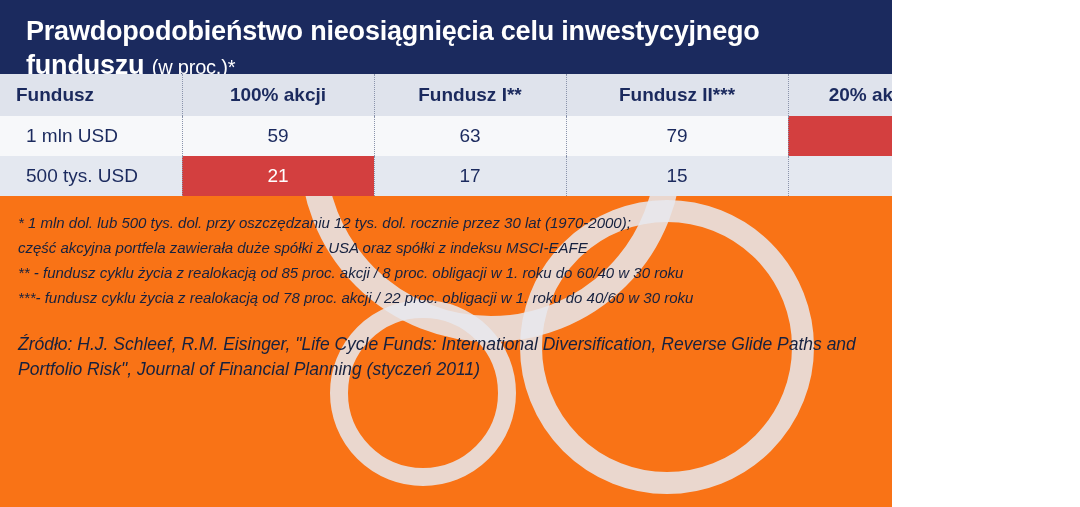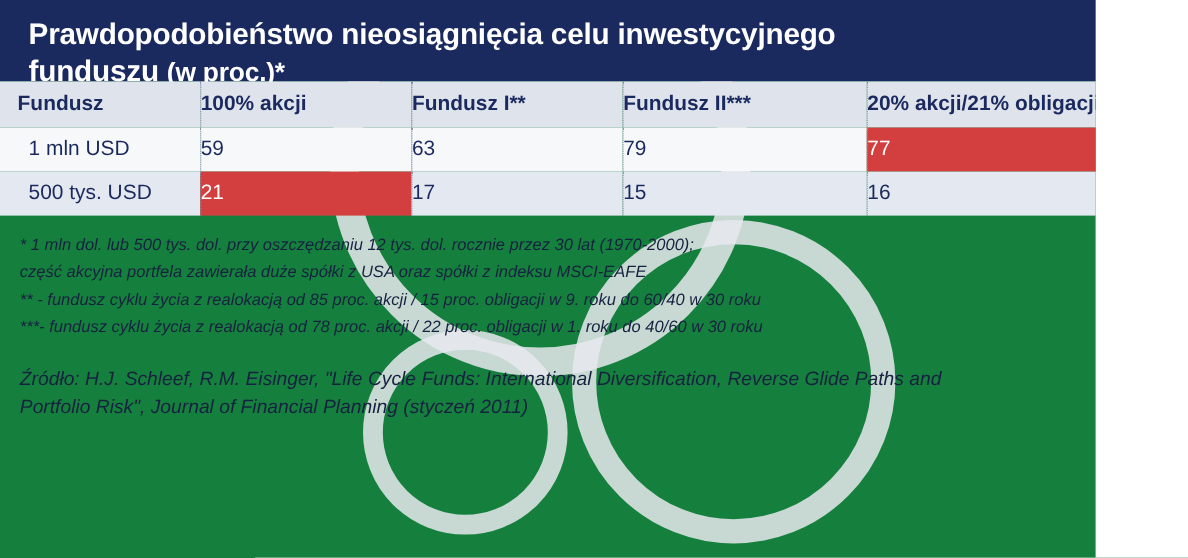--- a/index.html
+++ b/index.html
@@ -8,23 +8,23 @@
   }
   body {
     width: 1080px;
     height: 507px;
     background: #ffffff;
     font-family: "Liberation Sans", sans-serif;
     overflow: hidden;
   }
   .page {
     position: relative;
-    width: 996px;
+    width: 892px;
     height: 507px;
-    background: #15803d;
+    background: #f97316;
     overflow: hidden;
   }
 
   
   .watermark {
     position: absolute;
     border-radius: 50%;
     border: 26px solid #e7e9ee;
     opacity: 0.85;
     pointer-events: none;
@@ -43,40 +43,40 @@
     box-sizing: border-box;
   }
   .header-line {
     font-size: 27px;
     font-weight: bold;
     line-height: 34px;
     letter-spacing: -0.2px;
     white-space: nowrap;
   }
   .header-sub {
-    font-size: 24px;
-    font-weight: bold;
+    font-size: 20px;
+    font-weight: normal;
   }
 
   
   .table-wrap {
     position: relative;
     padding: 0;
   }
   table.data {
     border-collapse: collapse;
     width: 1080px;
     table-layout: fixed;
     font-size: 19px;
     color: #1b2a5e;
   }
   table.data th, table.data td {
     padding: 0;
     height: 40px;
-    text-align: left;
+    text-align: center;
     vertical-align: middle;
     font-weight: normal;
   }
   table.data thead th {
     background: #dfe3ec;
     color: #1b2a5e;
     font-weight: bold;
     font-size: 19px;
     height: 42px;
     border-right: 1px dotted #8a93ab;
@@ -175,21 +175,21 @@
           <td>15</td>
           <td>16</td>
         </tr>
       </tbody>
     </table>
   </div>
 
   <div class="notes">
     <p>* 1 mln dol. lub 500 tys. dol. przy oszczędzaniu 12 tys. dol. rocznie przez 30 lat (1970-2000);</p>
     <p>część akcyjna portfela zawierała duże spółki z USA oraz spółki z indeksu MSCI-EAFE</p>
-    <p>** - fundusz cyklu życia z realokacją od 85 proc. akcji / 15 proc. obligacji w 9. roku do 60/40 w 30 roku</p>
+    <p>** - fundusz cyklu życia z realokacją od 85 proc. akcji / 8 proc. obligacji w 1. roku do 60/40 w 30 roku</p>
     <p>***- fundusz cyklu życia z realokacją od 78 proc. akcji / 22 proc. obligacji w 1. roku do 40/60 w 30 roku</p>
   </div>
 
   <div class="source">
     <p>Źródło: H.J. Schleef, R.M. Eisinger, "Life Cycle Funds: International Diversification, Reverse Glide Paths and</p>
     <p>Portfolio Risk", Journal of Financial Planning (styczeń 2011)</p>
   </div>
 
 </div>
 

